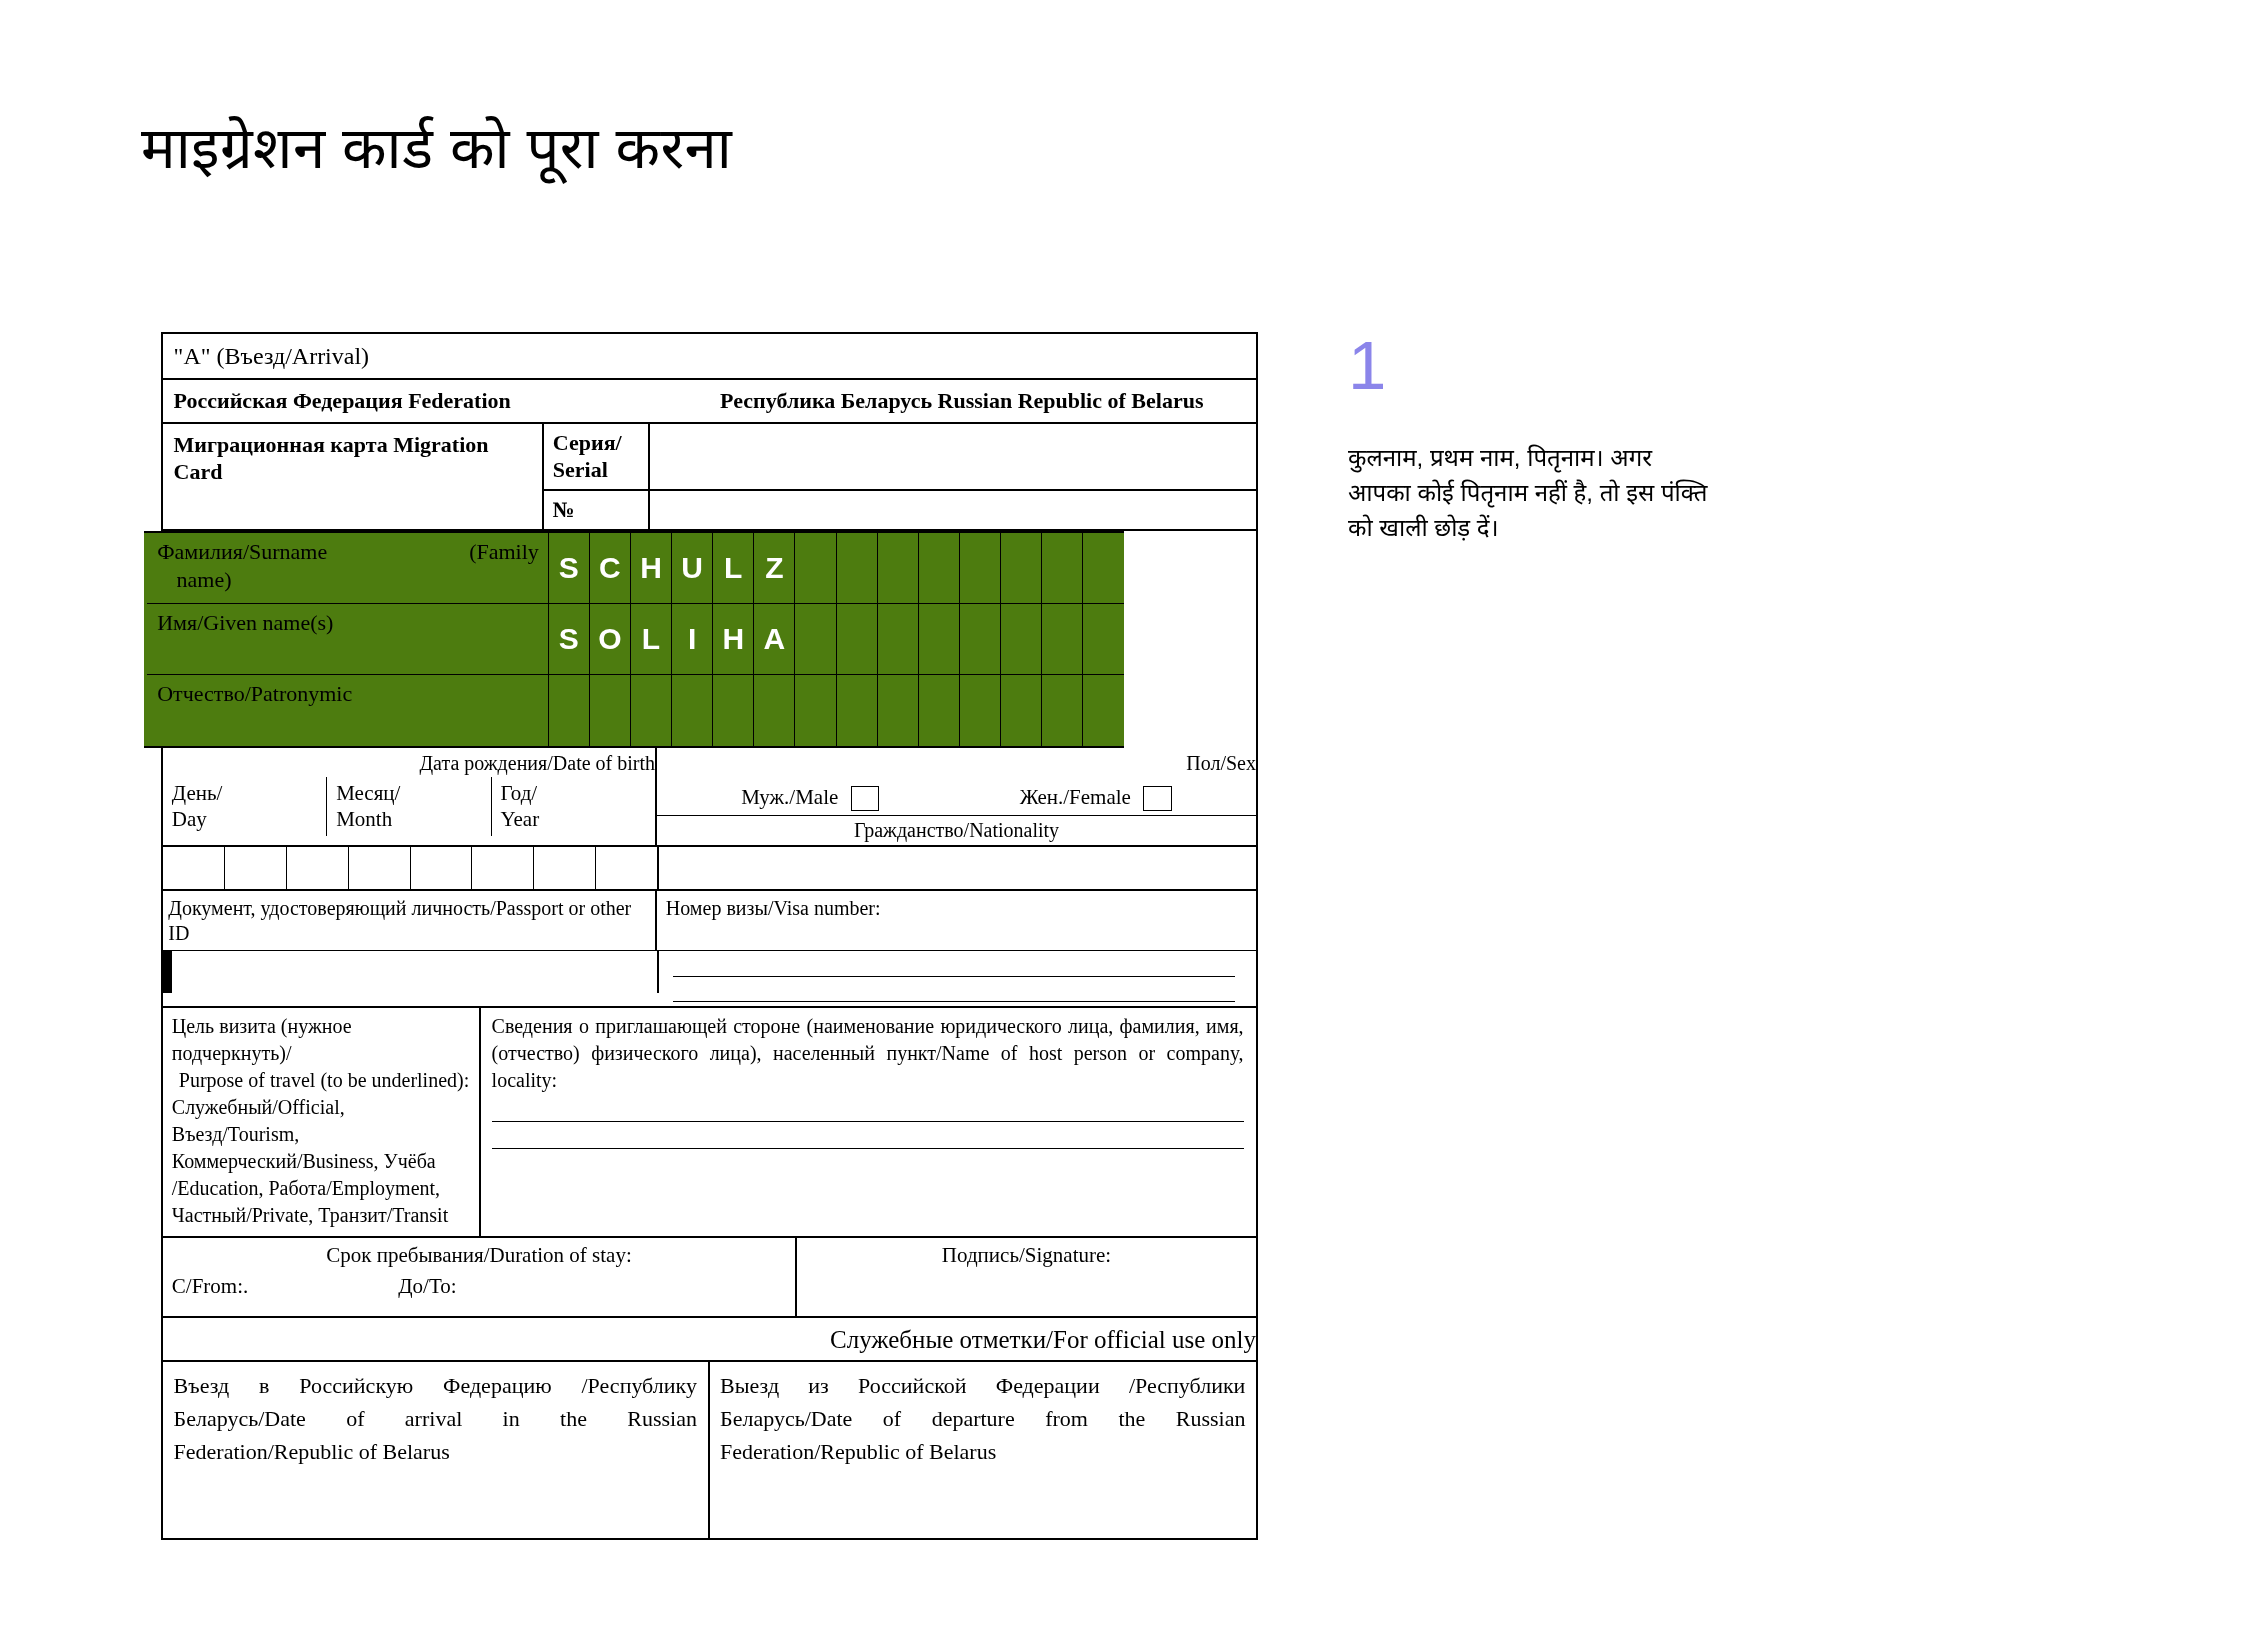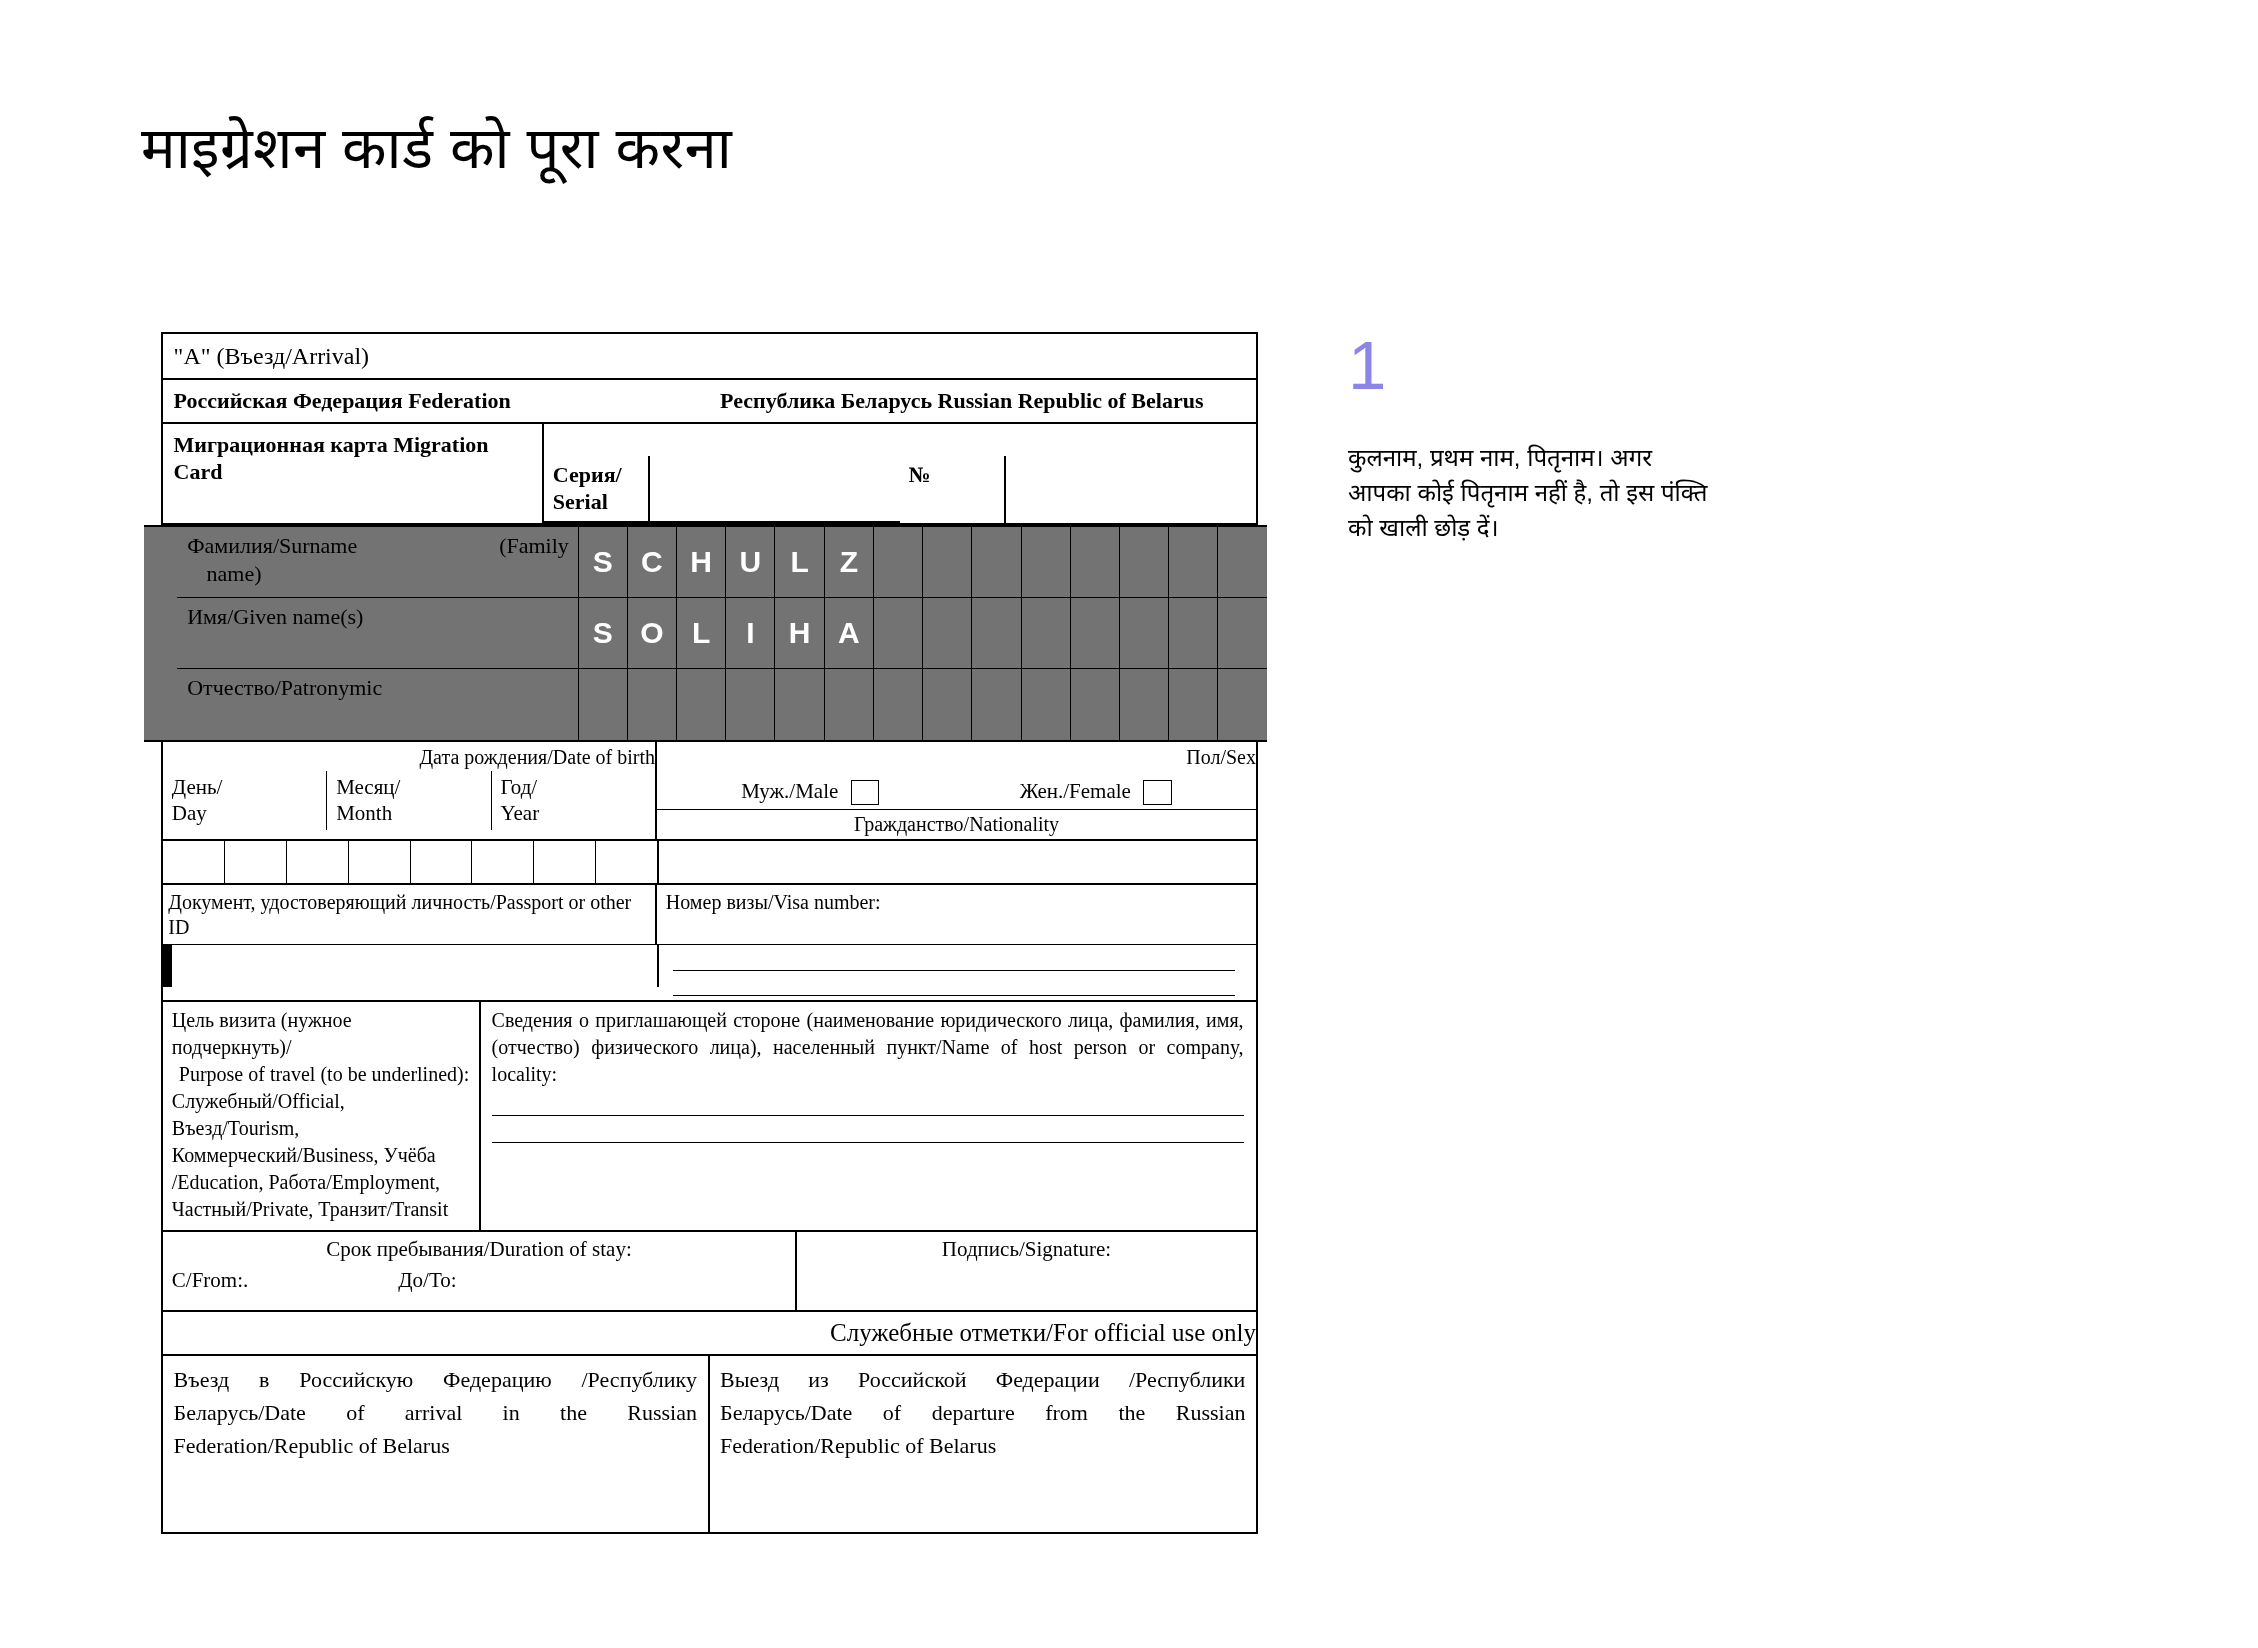--- a/index.html
+++ b/index.html
@@ -69,43 +69,43 @@
 
   .mc-row { display: flex; }
   .mc-left {
     width: 381px;
     border-right: 2.6px solid #000;
     padding: 7px 10.6px;
     font-weight: bold;
     font-size: 22px;
     box-sizing: border-box;
   }
-  .mc-right { flex: 1; display: flex; flex-direction: row; margin-top: 32px; }
+  .mc-right { flex: 1; display: flex; flex-direction: column; }
   .serial-row { display: flex; border-bottom: 2.6px solid #000; flex: 1; }
   .serial-row:last-child { border-bottom: none; }
   .serial-label {
     width: 106px;
     border-right: 2.6px solid #000;
     padding: 5.3px 8.8px;
     font-weight: bold;
     font-size: 22px;
     box-sizing: border-box;
   }
   .serial-boxes { flex: 1; }
 
   
   .highlight {
-    background: #737373;
+    background: #4d7c0f;
     border-top: 2.6px solid #000;
     border-bottom: 2.6px solid #000;
     position: relative;
     left: -19.4px;
-    width: 1123px;
-    box-sizing: border-box;
-    padding-left: 33px;
+    width: 980px;
+    box-sizing: border-box;
+    padding-left: 3px;
   }
   .name-row {
     display: flex;
     border-bottom: 1.8px solid #000;
     box-sizing: border-box;
     min-height: 71px;
   }
   .name-row.last { border-bottom: none; }
   .name-label {
     width: 401px;

